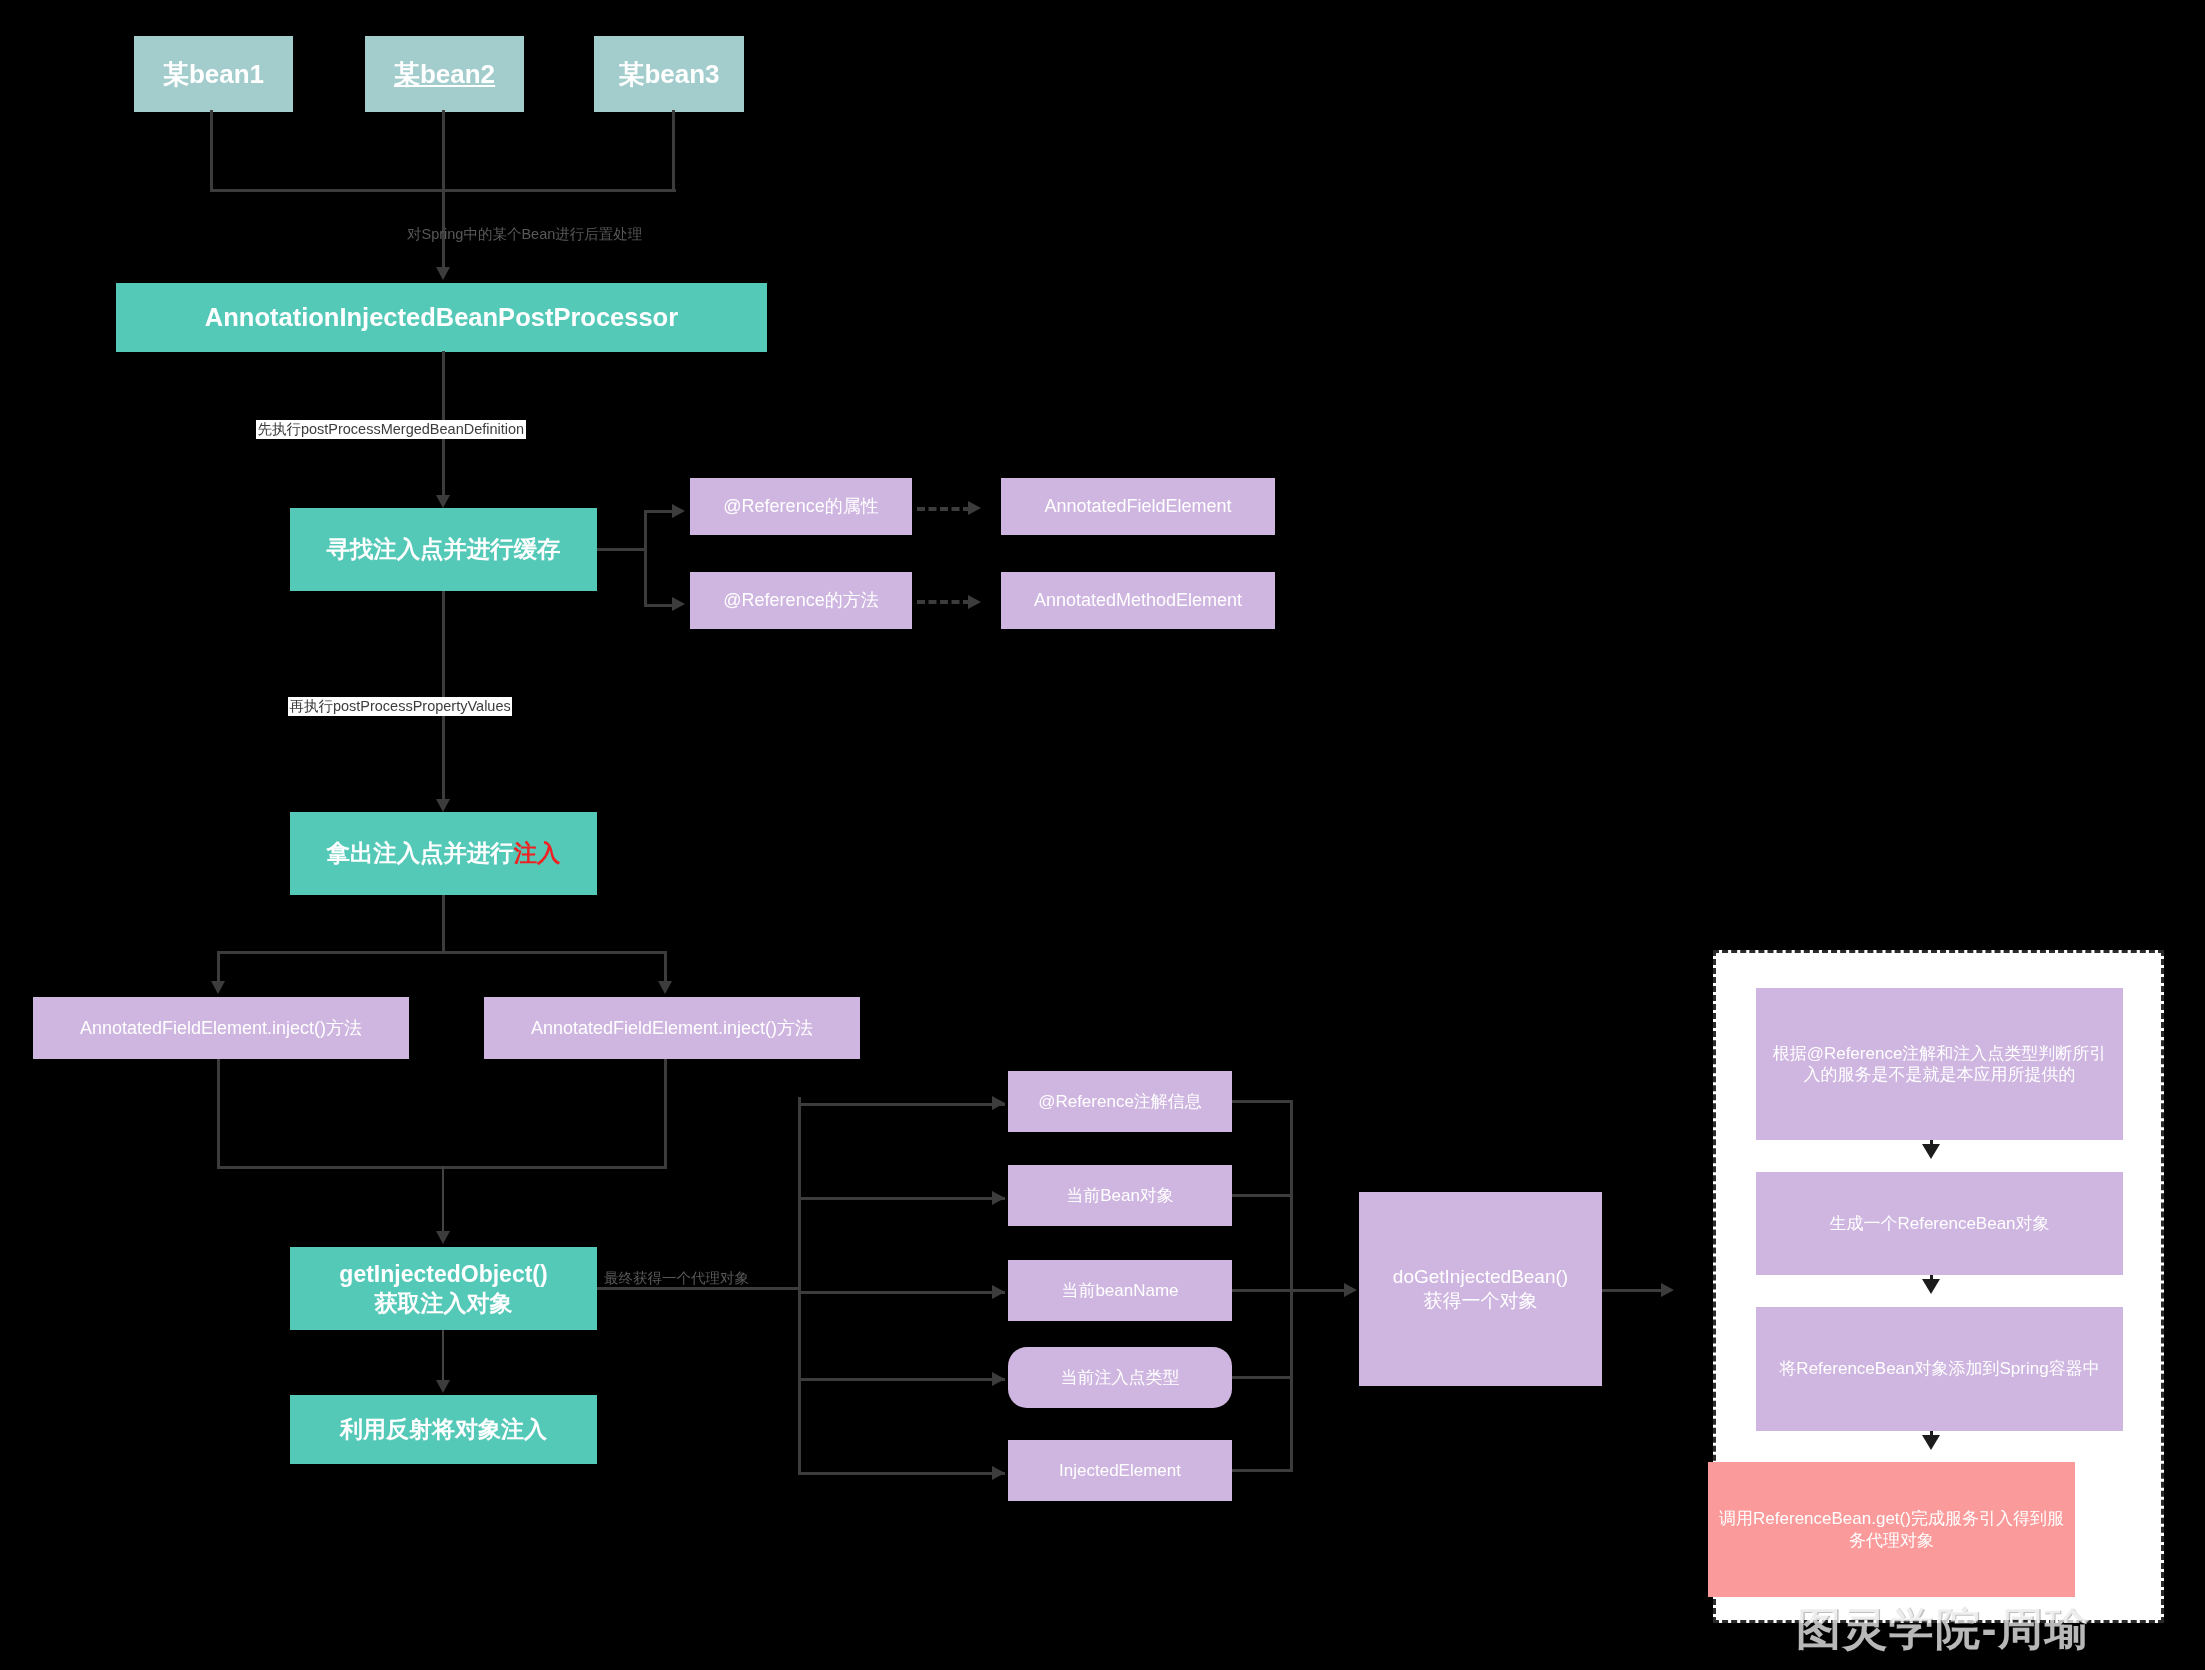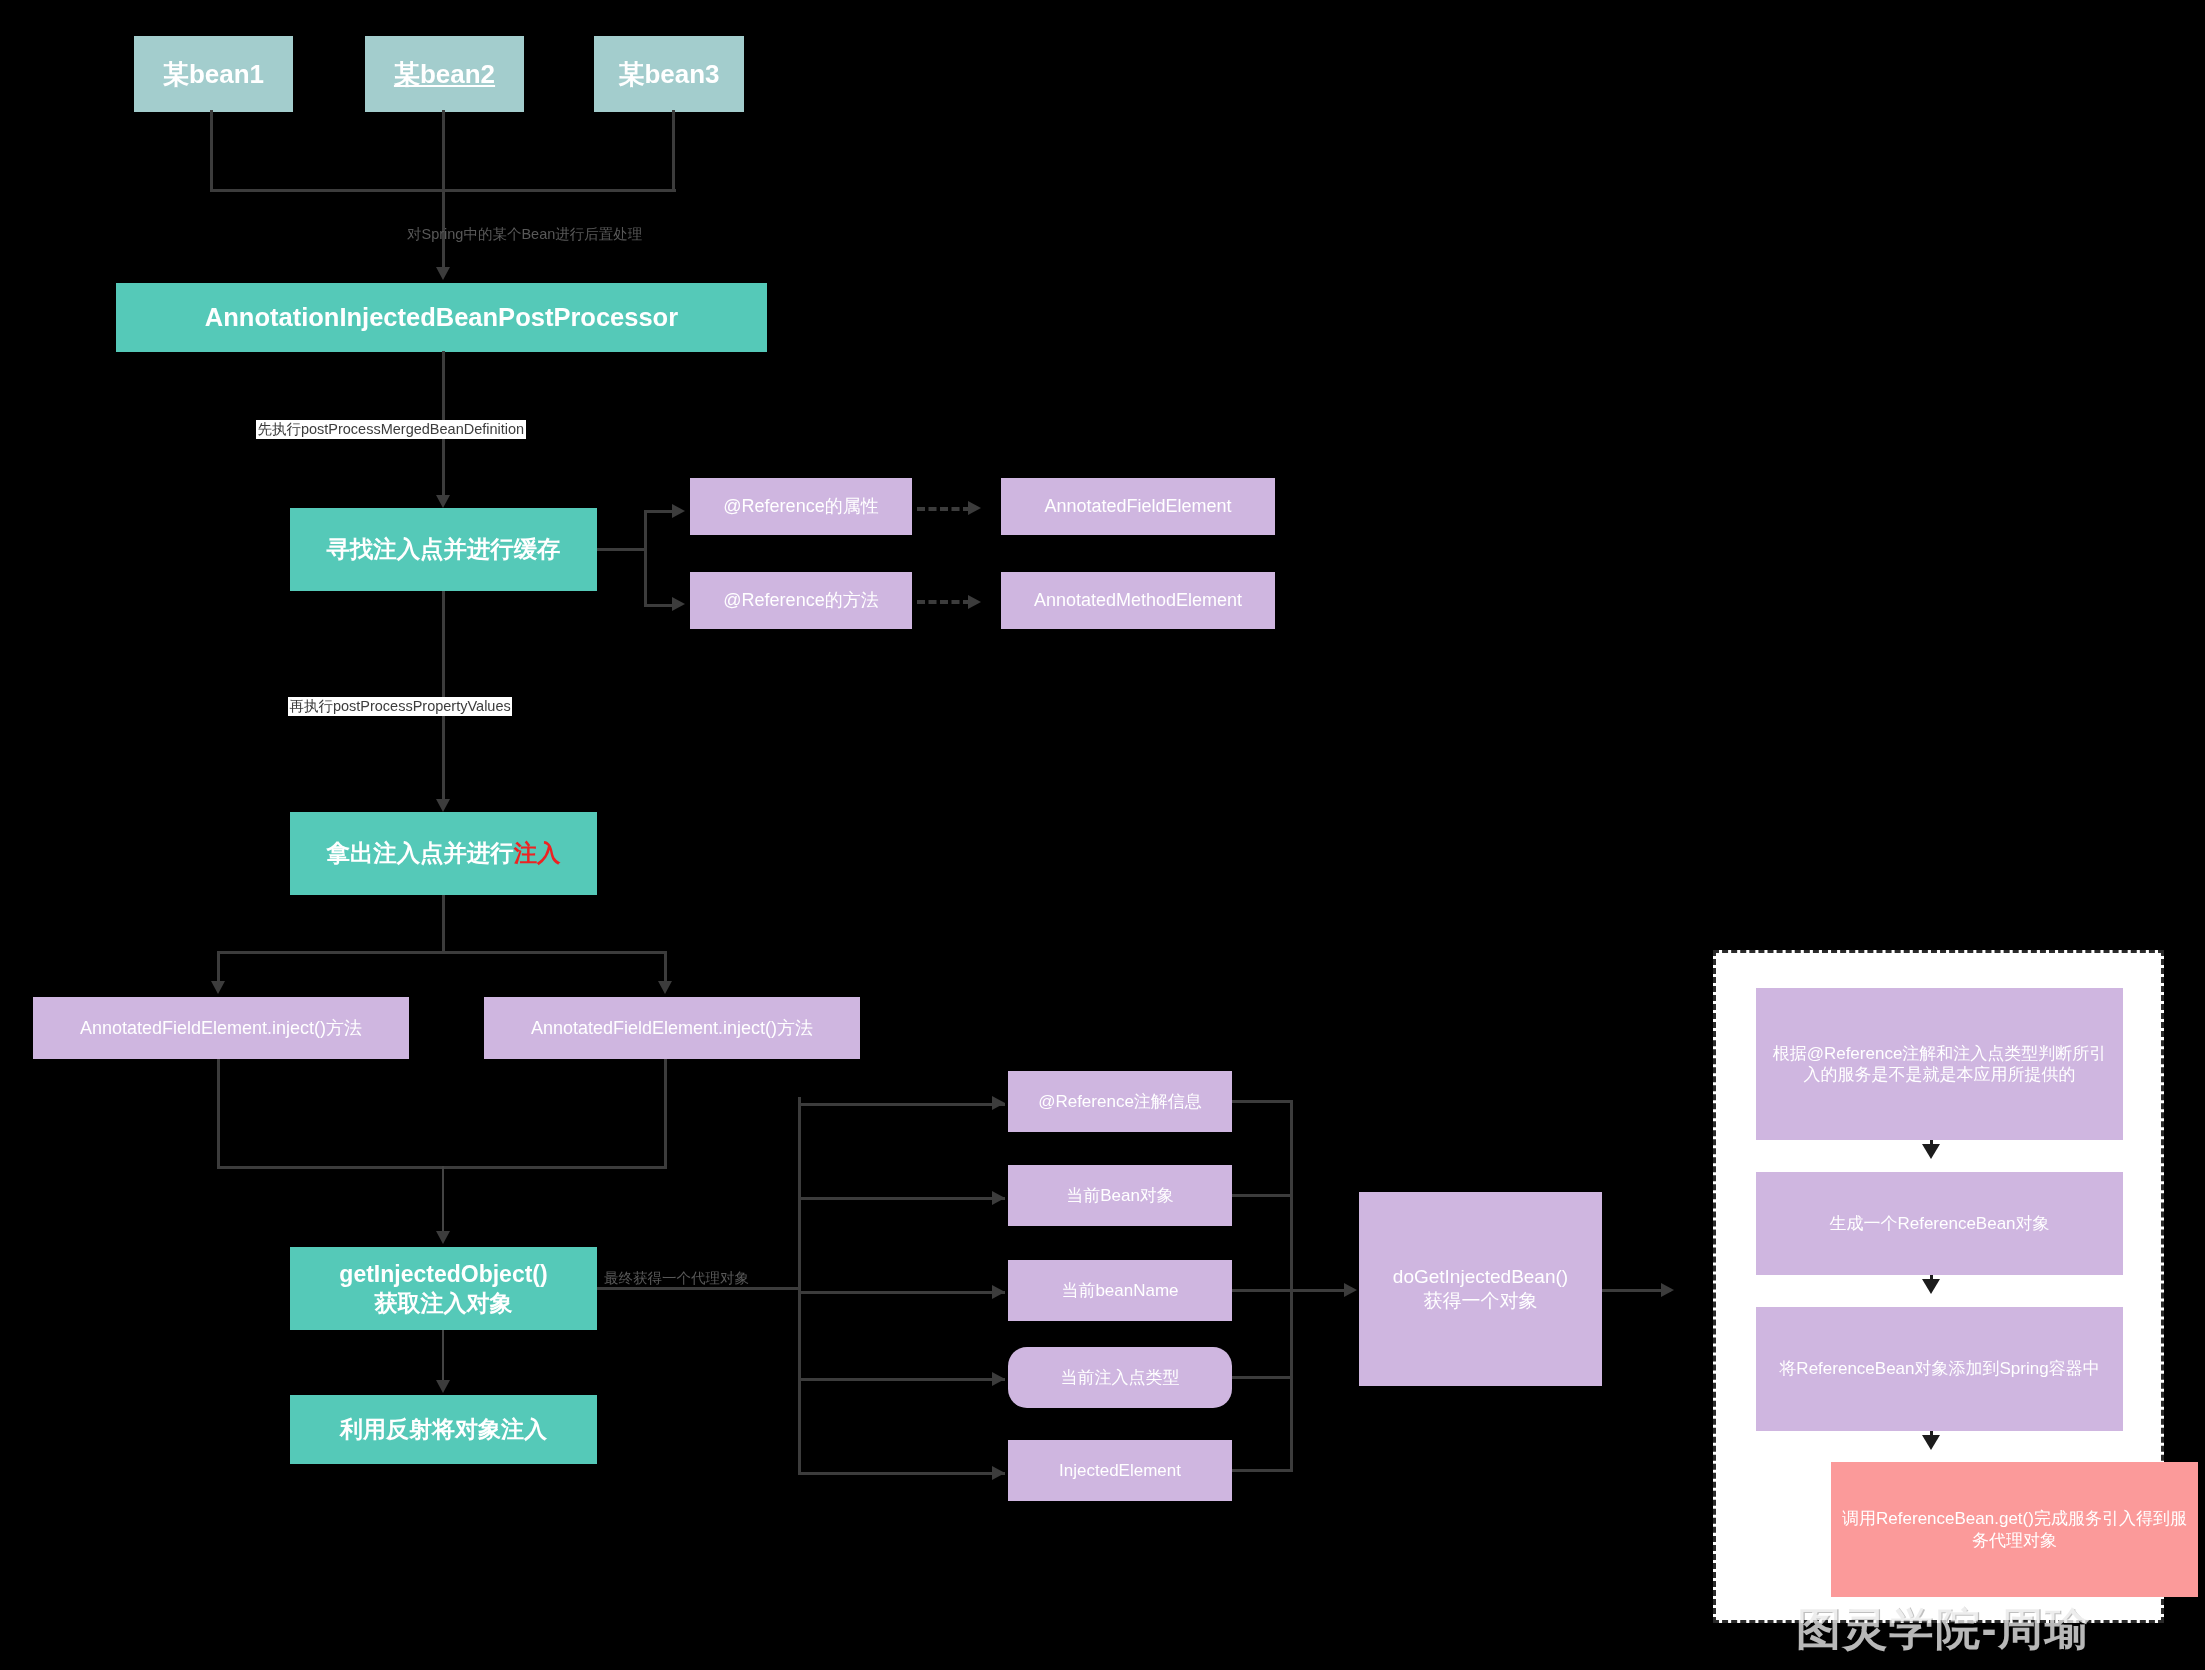--- a/index.html
+++ b/index.html
@@ -271,20 +271,20 @@
   </div>
   <div class="arrow-d-blk" style="left:1922px;top:1279px;"></div>
   <div class="rp-vline" style="left:1930px;top:1275px;height:8.3px;"></div>
 
   <div class="node purple" style="left:1756px;top:1307px;width:367px;height:124px;font-size:17px;padding:0 11px;">
     <span>将ReferenceBean对象添加到Spring容器中</span>
   </div>
   <div class="arrow-d-blk" style="left:1922px;top:1435px;"></div>
   <div class="rp-vline" style="left:1930px;top:1431px;height:8.3px;"></div>
 
-  <div class="node red" style="left:1831px;top:1462px;width:367px;height:135px;font-size:17px;padding:0 11px;">
+  <div class="node red" style="left:1708px;top:1462px;width:367px;height:135px;font-size:17px;padding:0 11px;">
     <span>调用ReferenceBean.get()完成服务引入得到服务代理对象</span>
   </div>
 
   <div id="watermark" style="left:1796px;top:1599px;">图灵学院-周瑜</div>
 
 </div>
 
 
 </body></html>

